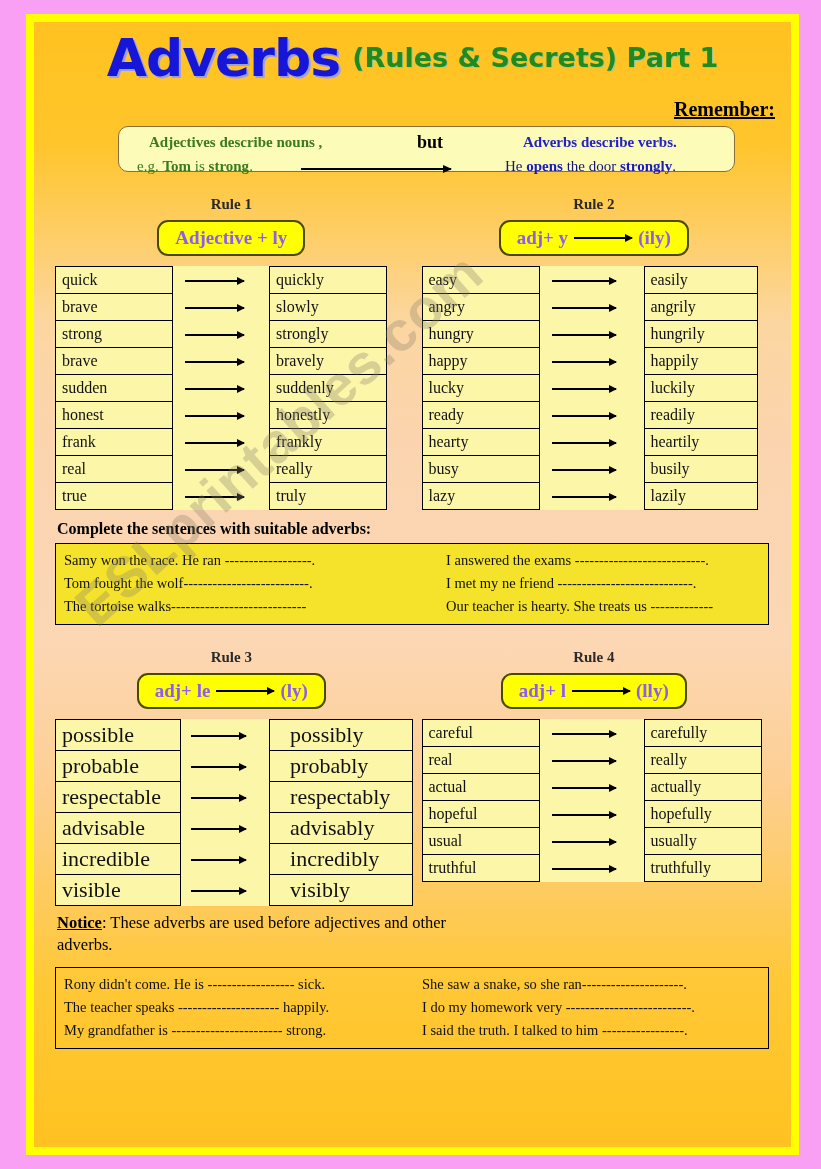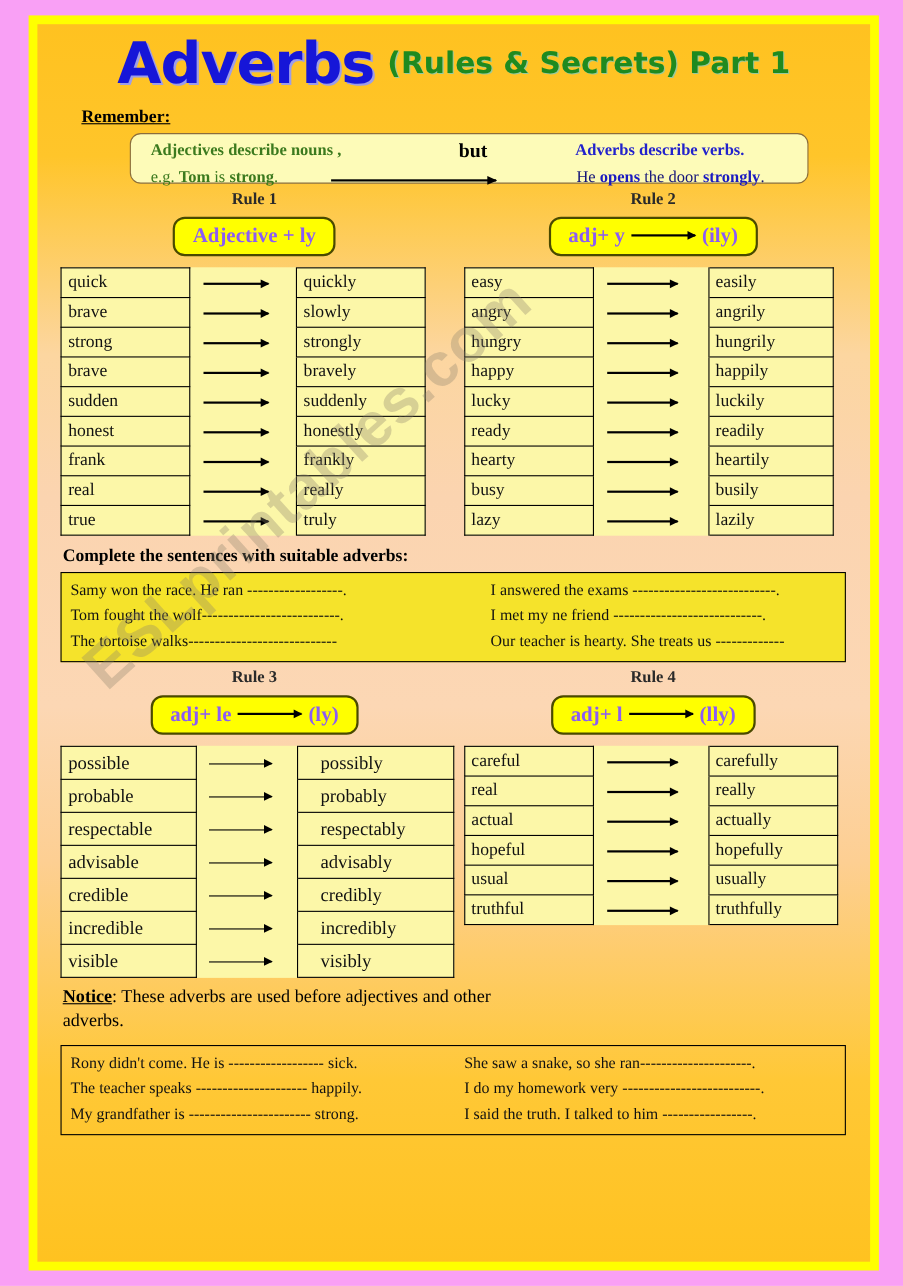--- a/index.html
+++ b/index.html
@@ -84,69 +84,70 @@
     vertical-align: middle;
     margin-left: 12px;
     margin-bottom: 2px;
     text-shadow: 1px 1px 0 #9ac99a;
   }
 
   
   #remember-label {
     font-family: "Liberation Serif", serif;
     font-weight: bold;
-    font-size: 16px;
+    font-size: 20px;
     color: #000;
     text-decoration: underline;
     margin: 10px 0 5px 24px;
+    text-align: right;
   }
   #remember-box {
     margin: 0 40px 0 68px;
     background: #fdfbb8;
     border: 1px solid #8a6d3b;
     border-radius: 10px;
     padding: 7px 14px 9px 14px;
     position: relative;
     height: 46px;
     box-sizing: border-box;
   }
   .rem-line { position: relative; height: 22px; font-size: 15px; }
   .rem-l1-left {
-    position: absolute; left: 4px; top: 0;
+    position: absolute; left: 16px; top: 0;
     font-weight: bold; color: #3c7a1e;
   }
   .rem-but {
     position: absolute; left: 284px; top: -2px;
     font-weight: bold; color: #000; font-size: 18px;
   }
   .rem-l1-right {
     position: absolute; left: 390px; top: 0;
     font-weight: bold; color: #2222cc;
   }
   .rem-l2-left {
     position: absolute; left: 4px; top: 2px; color: #3c7a1e;
   }
   .rem-l2-left b { color: #3c7a1e; }
   .rem-l2-right {
-    position: absolute; left: 391px; top: 2px; color: #141478;
+    position: absolute; left: 372px; top: 2px; color: #141478;
   }
   .rem-l2-right b { color: #1a1ac0; }
   .rem-arrow {
     position: absolute; left: 168px; top: 12px; width: 150px; height: 2px;
     background: #000;
   }
   .rem-arrow:after {
     content: ""; position: absolute; right: -1px; top: -3px;
     border-left: 9px solid #000;
     border-top: 4px solid transparent;
     border-bottom: 4px solid transparent;
   }
 
   
-  .rule-row { display: flex; margin-top: 6px; }
+  .rule-row { display: flex; margin-top: 24px; }
   .rule-col { width: 50%; text-align: center; position: relative; }
   .rule-title {
     font-family: "Liberation Serif", serif;
     font-weight: bold; font-size: 15px; color: #2a2a2a;
     margin-bottom: 7px;
   }
   .rule-badge {
     display: inline-block;
     background: #ffff00;
     border: 2px solid #4a4a00;
@@ -214,21 +215,21 @@
 
   #table-rule2 { margin-left: 9px; }
   #table-rule2 .c1 { width: 104px; }
   #table-rule2 .c2 { width: 104px; }
   #table-rule2 .c3 { width: 100px; }
 
   #table-rule3 { margin-left: 5px; }
   #table-rule3 .c1 { width: 113px; }
   #table-rule3 .c2 { width: 98px; }
   #table-rule3 .c3 { width: 117px; padding-left: 20px; }
-  #table-rule3 td { font-size: 17px; height: 25px; }
+  #table-rule3 td { font-size: 22px; height: 25px; }
 
   #table-rule4 { margin-left: 9px; }
   #table-rule4 .c1 { width: 104px; }
   #table-rule4 .c2 { width: 104px; }
   #table-rule4 .c3 { width: 104px; }
 
   
   .ex-heading {
     font-family: "Liberation Serif", serif;
     font-weight: bold; font-size: 16px; color: #000;
@@ -550,29 +551,20 @@
                 <tr>
                   <td class="c1">advisable</td>
                   <td class="c2 mid">
                     <div class="arrow-cell">
                       <i></i>
                     </div>
                   </td>
                   <td class="c3">advisably</td>
                 </tr>
                 <tr>
-                  <td class="c1">credible</td>
-                  <td class="c2 mid">
-                    <div class="arrow-cell">
-                      <i></i>
-                    </div>
-                  </td>
-                  <td class="c3">credibly</td>
-                </tr>
-                <tr>
                   <td class="c1">incredible</td>
                   <td class="c2 mid">
                     <div class="arrow-cell">
                       <i></i>
                     </div>
                   </td>
                   <td class="c3">incredibly</td>
                 </tr>
                 <tr>
                   <td class="c1">visible</td>

